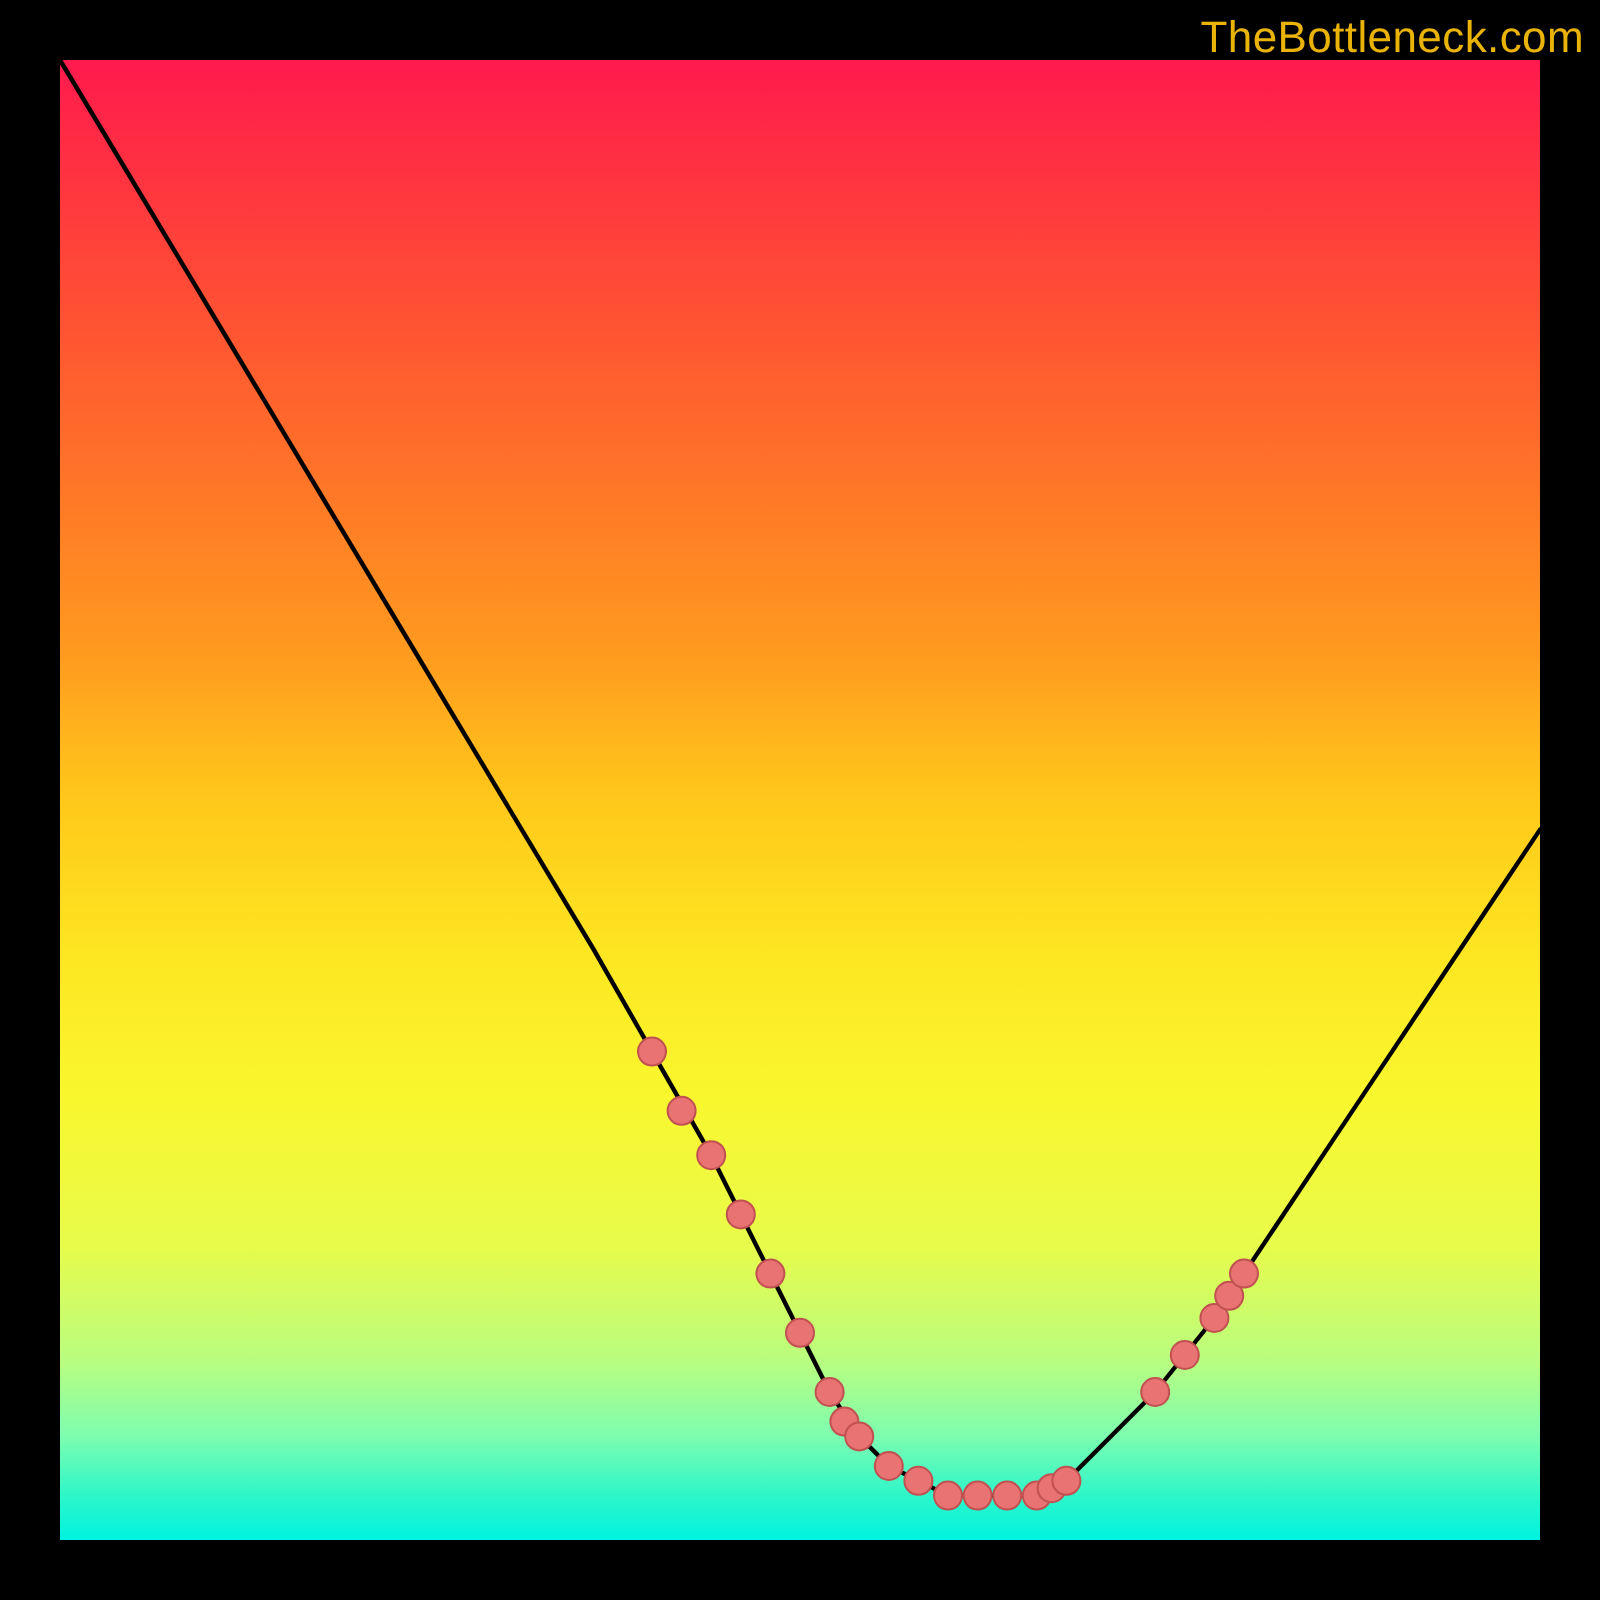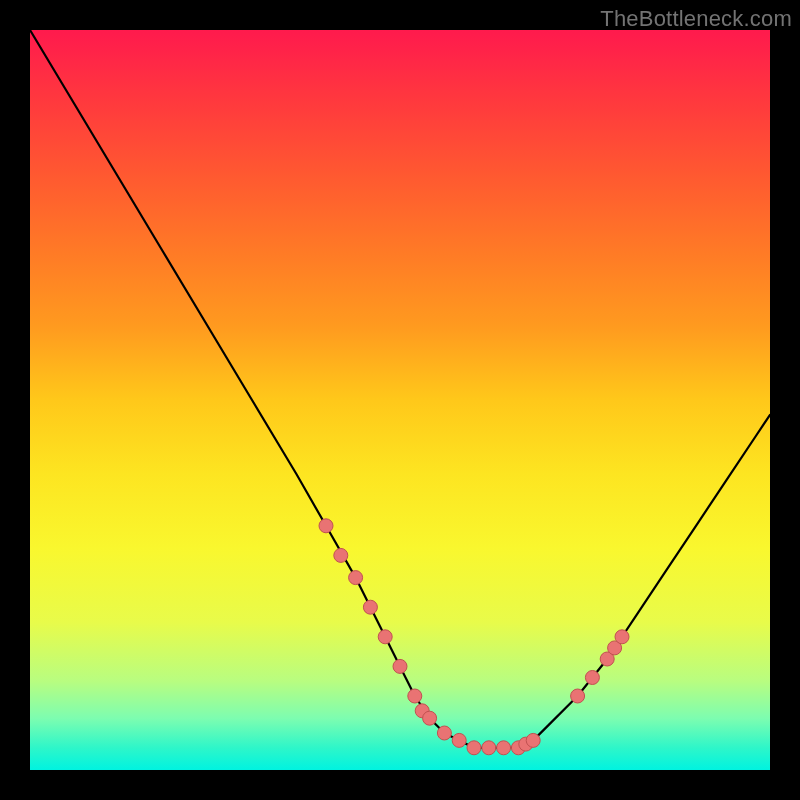--- a/index.html
+++ b/index.html
@@ -45,21 +45,21 @@
     left: 0;
     top: 0;
     width: 740px;
     height: 740px;
     overflow: visible;
   }
   .watermark {
     position: absolute;
     top: 6px;
     right: 8px;
-    color: #737373;
+    color: #eab308;
     font-size: 22px;
     font-weight: 500;
     letter-spacing: 0.2px;
     pointer-events: none;
   }
 </style>
 </head>
 <body>
 
 <div class="frame">

